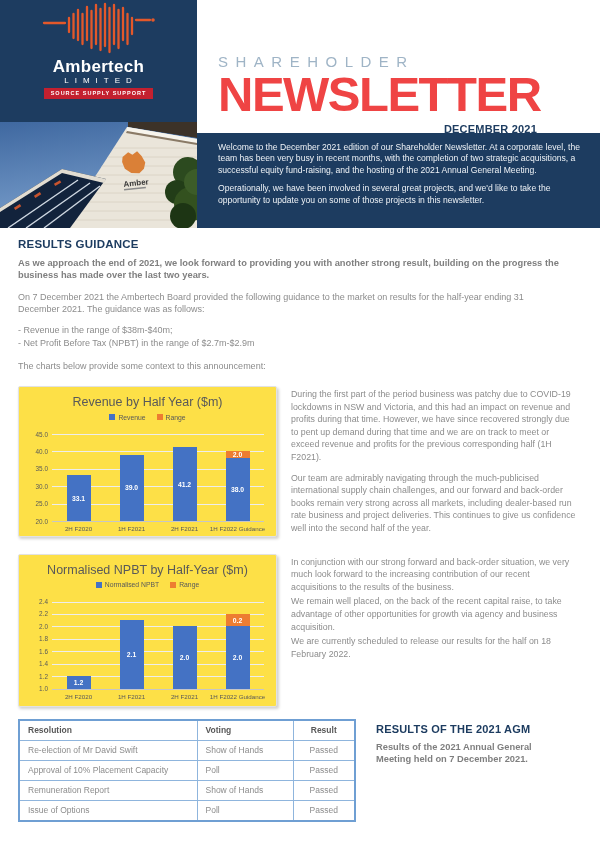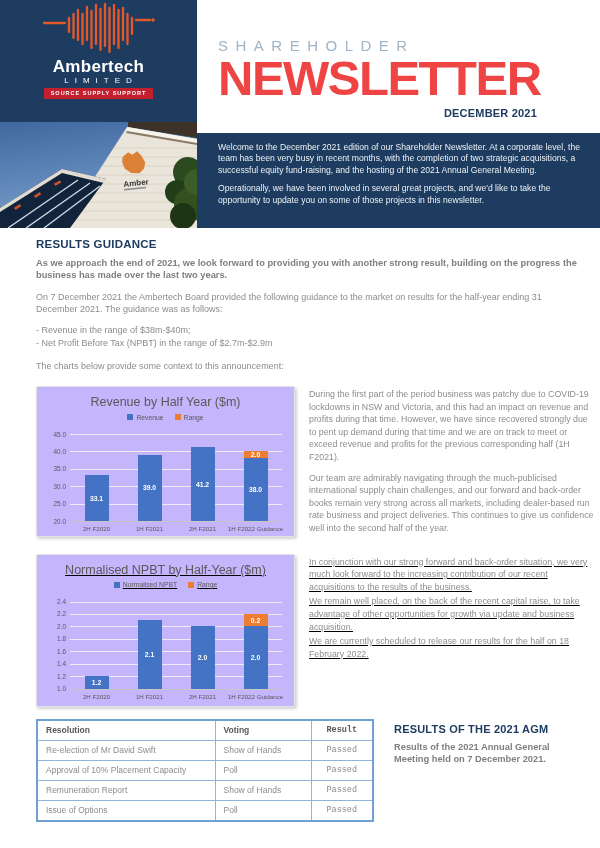--- a/index.html
+++ b/index.html
@@ -9,48 +9,48 @@
 
   
   .header { position:relative; height:122px; background:#fff; }
   .logo-block { position:absolute; left:0; top:0; width:197px; height:150px; background:#1d3c60;
                 display:flex; flex-direction:column; align-items:center; justify-content:flex-start; }
   .logo-wave { margin-bottom:2px; }
   .logo-name { color:#fff; font-weight:bold; font-size:17px; letter-spacing:0.3px; line-height:1; }
   .logo-limited { color:#fff; font-size:8px; letter-spacing:6px; margin-left:5px; margin-top:2px; line-height:1; }
   .logo-ribbon { background:#c3202f; color:#fff; font-size:5.5px; font-weight:bold; letter-spacing:1px;
                  padding:2.5px 7px; margin-top:3px; line-height:1; }
-  .masthead { position:absolute; left:197px; right:0; top:0; height:122px; padding:38px 63px 0 21px; }
+  .masthead { position:absolute; left:197px; right:0; top:16px; height:122px; padding:38px 63px 0 21px; }
   .kicker { color:#9fb4c6; font-size:15px; letter-spacing:7.5px; line-height:1; }
   .mast-title { color:#ef4444; font-size:49px; font-weight:bold; letter-spacing:-1.5px; line-height:1.02; margin-top:1px; }
   .mast-date { color:#1d3c60; font-size:11px; font-weight:bold; text-align:right; margin-top:3px; letter-spacing:0.2px; }
 
   
   .intro { position:relative; height:106px; }
   .photo { position:absolute; left:0; top:0; width:197px; height:106px; display:block; }
   .intro-box { position:absolute; left:197px; right:0; top:11px; bottom:0; background:#1d3c60;
                padding:9px 16px 0 21px; }
   .intro-box p { color:#eef2f6; font-size:8.6px; line-height:11.4px; margin-bottom:7px; }
 
   
-  .content { padding:10px 15px 0 36px; }
+  .content { padding:10px 15px 0 18px; }
   .section-heading { color:#1d3c60; font-size:11.5px; font-weight:bold; letter-spacing:0.2px; }
   .lead { color:#7f7f7f; font-weight:bold; font-size:9.3px; line-height:12px; margin-top:7px; width:549px; }
   .body-text { color:#8c8c8c; font-size:9px; line-height:12px; margin-top:10px; width:549px; }
   .bullets { margin-top:9px; }
   .bullets div { color:#8c8c8c; font-size:9px; line-height:13px; }
 
   .row { display:grid; grid-template-columns:259px 1fr; column-gap:14px; margin-top:14px; width:563px; }
-  .row.second { margin-top:11px;text-decoration:underline; }
+  .row.second { margin-top:11px; }
   .commentary { padding-top:2px; padding-right:4px; }
   .commentary p { color:#8c8c8c; font-size:8.8px; line-height:12.6px; margin-bottom:8px; }
   .commentary.tight p { margin-bottom:2px; }
 
   
-  .chart-card { position:relative; width:259px; background:#c4b5fd; border:1px solid #e2e2e2;
+  .chart-card { position:relative; width:259px; background:#fde047; border:1px solid #e2e2e2;
                 box-shadow:1.5px 2px 3px rgba(0,0,0,0.18); border-radius:2px; }
   .chart-card.c0 { height:151px; }
   .chart-card.c1 { height:153px; }
   .chart-title { text-align:center; font-size:12.5px; color:#595959; margin-top:9px; line-height:1.1; }
   .chart-legend { display:flex; justify-content:center; gap:11px; margin-top:4px; }
   .legend-item { display:flex; align-items:center; gap:3px; }
   .legend-swatch { width:6px; height:6px; display:inline-block; }
   .legend-label { font-size:6.8px; color:#595959; }
   .plot { position:absolute; left:33px; right:12px; top:47px; height:87px; }
   .gridline { position:absolute; left:0; right:0; height:1px; background:#ededed; }
@@ -64,21 +64,21 @@
   .seg-label { color:#fff; font-weight:bold; font-size:6.8px; }
   .cat { position:absolute; top:100%; margin-top:4px; left:50%; transform:translateX(-50%);
          white-space:nowrap; font-size:6.2px; color:#595959; }
 
   
   .bottom-row { display:grid; grid-template-columns:336px 1fr; column-gap:22px; margin-top:12px; width:563px; }
   #agm-table { border-collapse:collapse; width:336px; table-layout:fixed; border:2px solid #6f9fd3; }
   #agm-table th, #agm-table td { border:1px solid #8fb5dd; padding:4.5px 8px; font-size:8.5px; }
   #agm-table th { color:#595959; font-weight:bold; text-align:left; }
   #agm-table td { color:#8c8c8c; }
-  #agm-table th.c2, #agm-table td.c2 { text-align:center;font-family:Liberation Mono, monospace; }
+  #agm-table th.c2, #agm-table td.c2 { text-align:center; }
   #agm-table .c0 { width:178px; }
   #agm-table .c1 { width:96px; }
   #agm-table .c2 { width:62px; }
   .agm-side { padding-top:4px; }
   .agm-heading { color:#1d3c60; font-size:11px; font-weight:bold; letter-spacing:0.2px; }
   .agm-sub { color:#7f7f7f; font-weight:bold; font-size:9.3px; line-height:12.5px; margin-top:6px; width:190px; }
 </style>
 </head>
 <body>
 
@@ -322,21 +322,21 @@
                     <span class="seg-label">0.2</span>
                   </div>
                 </div>
                 <div class="cat">1H F2022 Guidance</div>
               </div>
             </div>
           </div>
         </div>
       <div class="commentary tight">
         <p>In conjunction with our strong forward and back-order situation, we very much look forward to the increasing contribution of our recent acquisitions to the results of the business.</p>
-        <p>We remain well placed, on the back of the recent capital raise, to take advantage of other opportunities for growth via update and business acquisition.</p>
+        <p>We remain well placed, on the back of the recent capital raise, to take advantage of other opportunities for growth via agency and business acquisition.</p>
         <p>We are currently scheduled to release our results for the half on 18 February 2022.</p>
       </div>
     </div>
 
     <div class="bottom-row">
       <table id="agm-table">
           <thead>
             <tr>
               <th class="c0">Resolution</th>
               <th class="c1">Voting</th>

